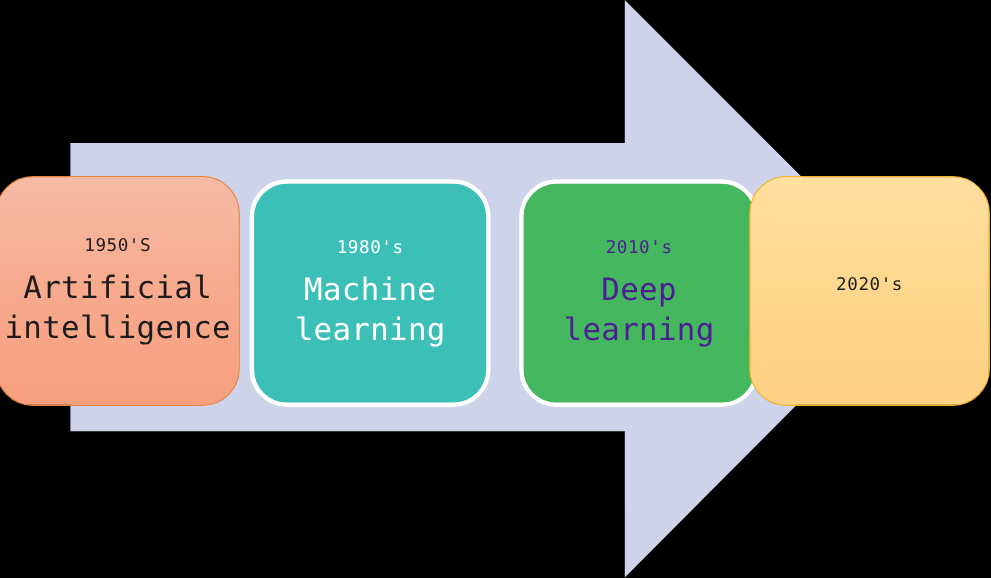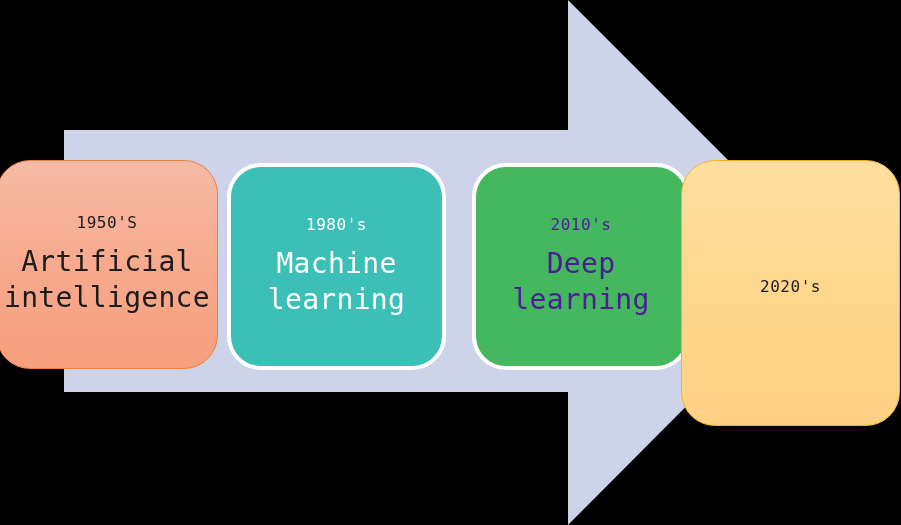--- a/index.html
+++ b/index.html
@@ -79,21 +79,21 @@
     background: #45b75f;
     border: 4px solid #ffffff;
     color: #4c1d95;
     margin-left: 36px;
   }
   
   #box-gen {
     left: 681px;
     top: 160px;
     width: 219px;
-    height: 266px;
+    height: 209px;
     background: linear-gradient(180deg, #ffdd9b 0%, #ffd68c 50%, #ffd versa 100%);
     background: linear-gradient(180deg, #ffdf9f 0%, #ffd68c 55%, #ffd184 100%);
     border: 1.5px solid #f5b223;
     color: #1c1c1c;
   }
 </style>
 </head>
 <body>
 
 <div id="stage">

